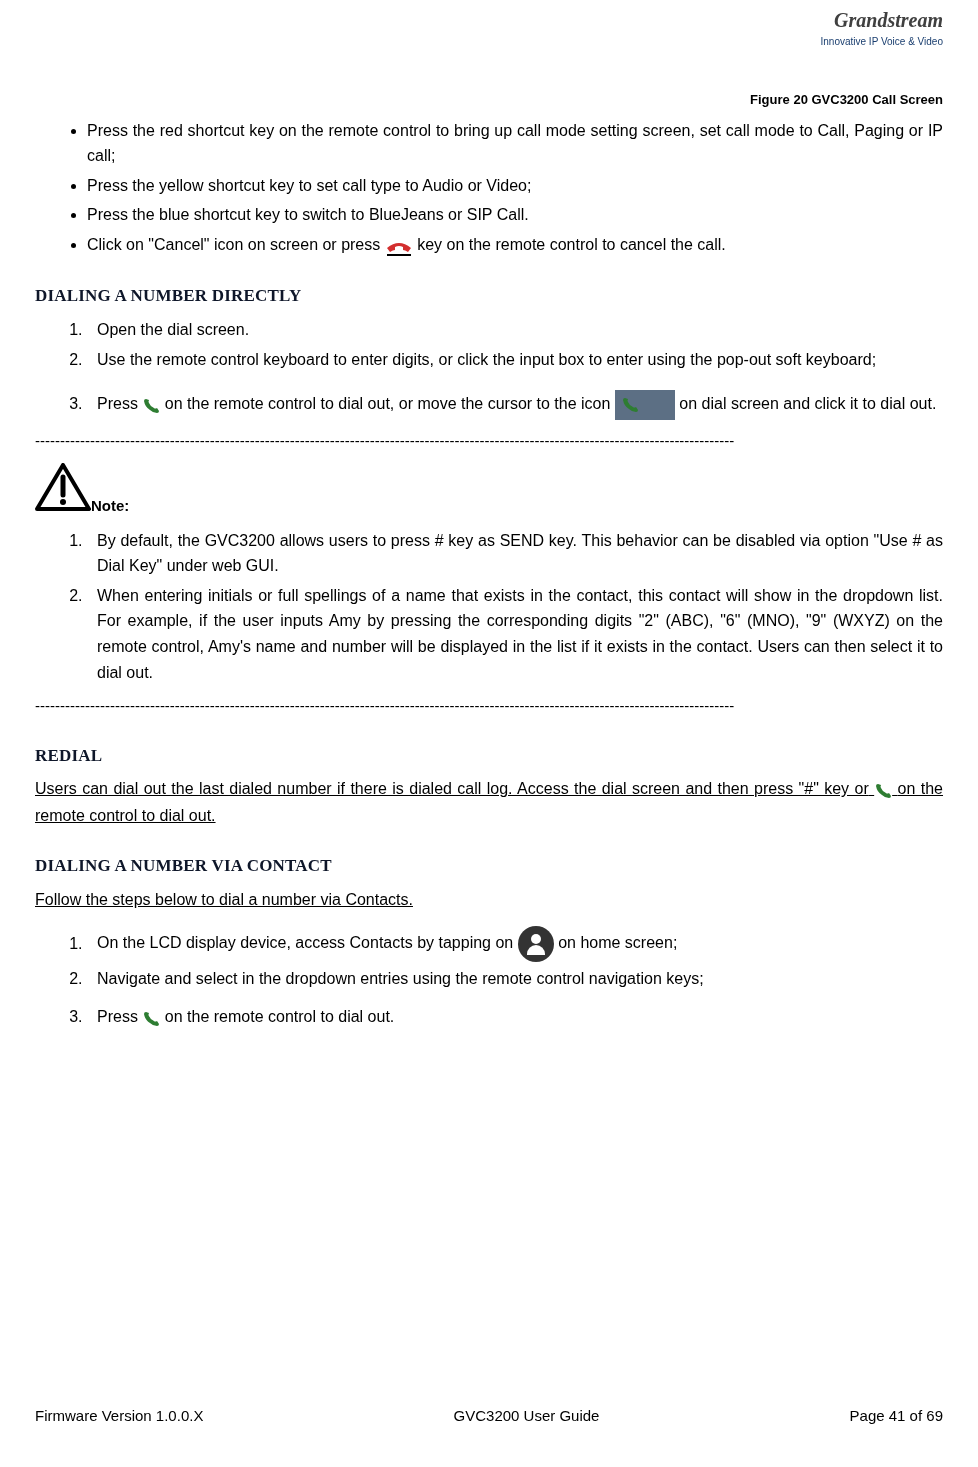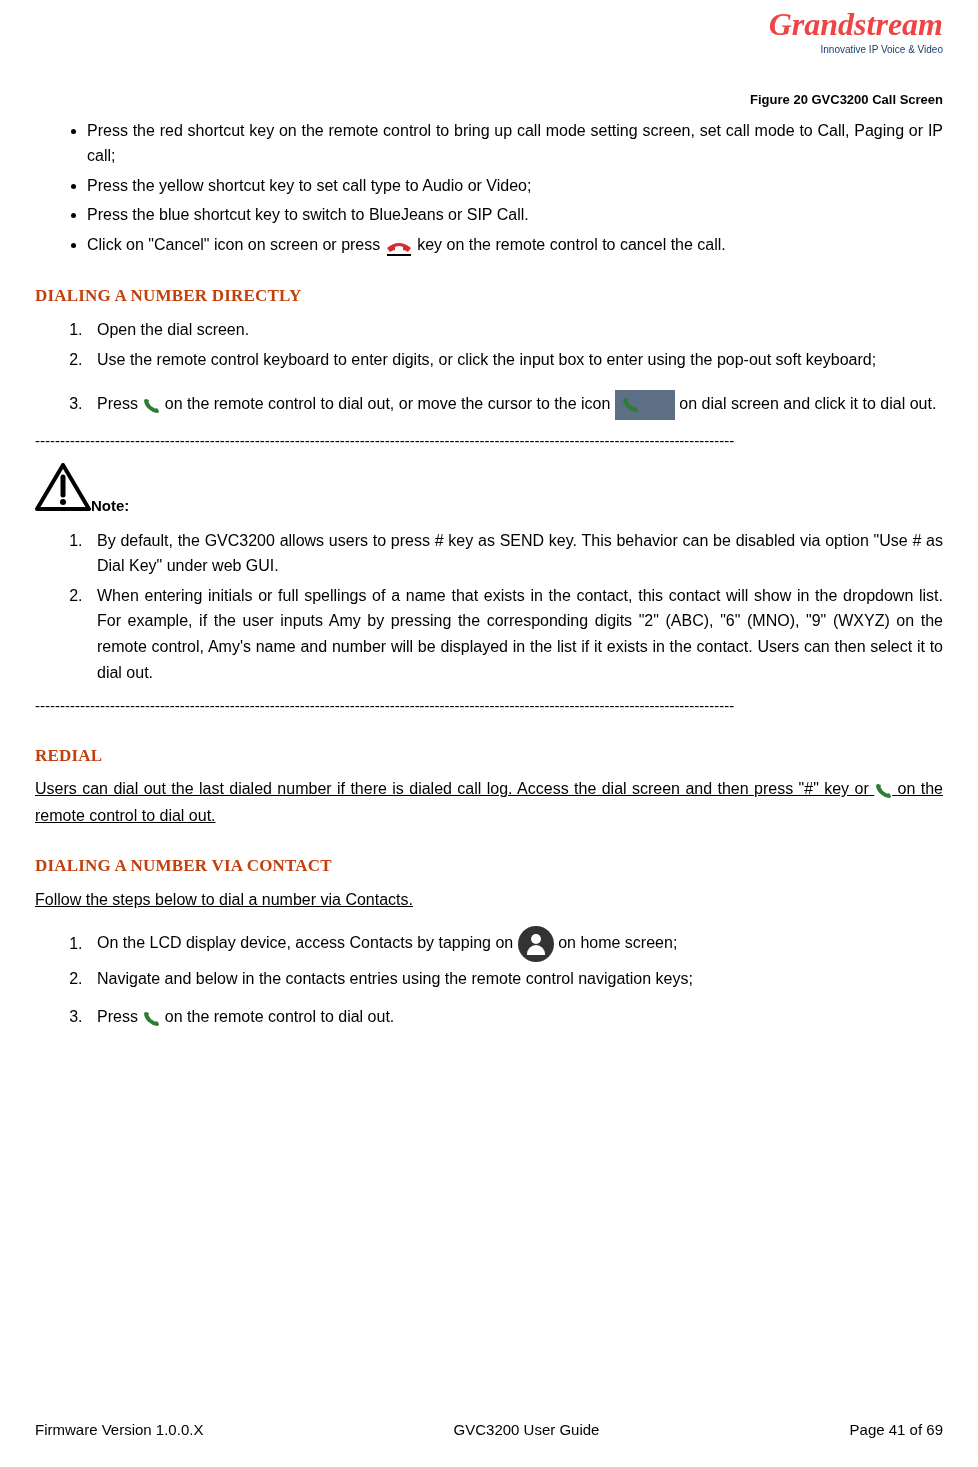--- a/index.html
+++ b/index.html
@@ -16,22 +16,22 @@
     }
     .header-logo {
       position: absolute;
       top: 10px;
       right: 35px;
       text-align: right;
     }
     .logo-main {
       font-family: 'Brush Script MT', cursive;
       font-style: italic;
-      font-size: 32px;
-      color: #ef4444;
+      font-size: 20px;
+      color: #404040;
       font-weight: bold;
       line-height: 0.9;
     }
     .logo-tag {
       font-size: 10px;
       color: #1a3e6f;
       display: block;
     }
     .figure-caption {
       text-align: right;
@@ -44,21 +44,21 @@
       list-style: disc;
       padding-left: 52px;
       margin-bottom: 20px;
     }
     ul.bullets li {
       margin-bottom: 4px;
       line-height: 1.6;
       text-align: justify;
     }
     .heading-blue {
-      color: #c2410c;
+      color: #0f172a;
       font-weight: bold;
       font-size: 17px;
       margin-top: 25px;
       margin-bottom: 8px;
       font-family: 'Times New Roman', Times, serif;
       letter-spacing: 0.2px;
     }
     ol.num {
       list-style: decimal;
       padding-left: 52px;
@@ -86,21 +86,21 @@
     .warn-icon svg { width: 56px; height: 48px; }
     .note-label { font-weight: bold; font-size: 15px; }
     .body-p {
       margin-bottom: 8px;
       line-height: 1.6;
       text-align: justify;
       text-decoration: underline;
     }
     .footer {
       position: absolute;
-      bottom: 26px;
+      bottom: 40px;
       left: 35px;
       right: 35px;
       display: flex;
       justify-content: space-between;
       font-size: 15px;
     }
     .inline-icon { display: inline-block; vertical-align: middle; }
     .inline-icon svg { vertical-align: middle; }
     .hangup-icon svg { width: 28px; height: 18px; }
     .call-icon svg { width: 18px; height: 18px; }
@@ -230,21 +230,21 @@
 <div class="heading-blue">DIALING A NUMBER VIA CONTACT</div>
 
 <p class="body-p">Follow the steps below to dial a number via Contacts.</p>
 
 <ol class="num" style="margin-top:14px;">
   <li>
     <span>On the LCD display device, access Contacts by tapping on</span>
     <span class="contact-icon"></span>
     <span>on home screen;</span>
   </li>
-  <li>Navigate and below in the contacts entries using the remote control navigation keys;</li>
+  <li>Navigate and select in the dropdown entries using the remote control navigation keys;</li>
 </ol>
 <ol class="num" start="3" style="margin-top:12px;">
   <li>
     <span>Press</span>
     <span class="inline-icon call-icon">
       <svg viewBox="0 0 18 18">
           <path d="M4 2 Q2 2 2 4 Q3 10 8 13 Q11 16 15 16 Q17 16 17 14 L15 11 Q13 12 12 11 Q8 9 7 6 Q6 5 7 3 Z" fill="#2e7d32"></path>
         </svg>
     </span>
     <span>on the remote control to dial out.</span>

